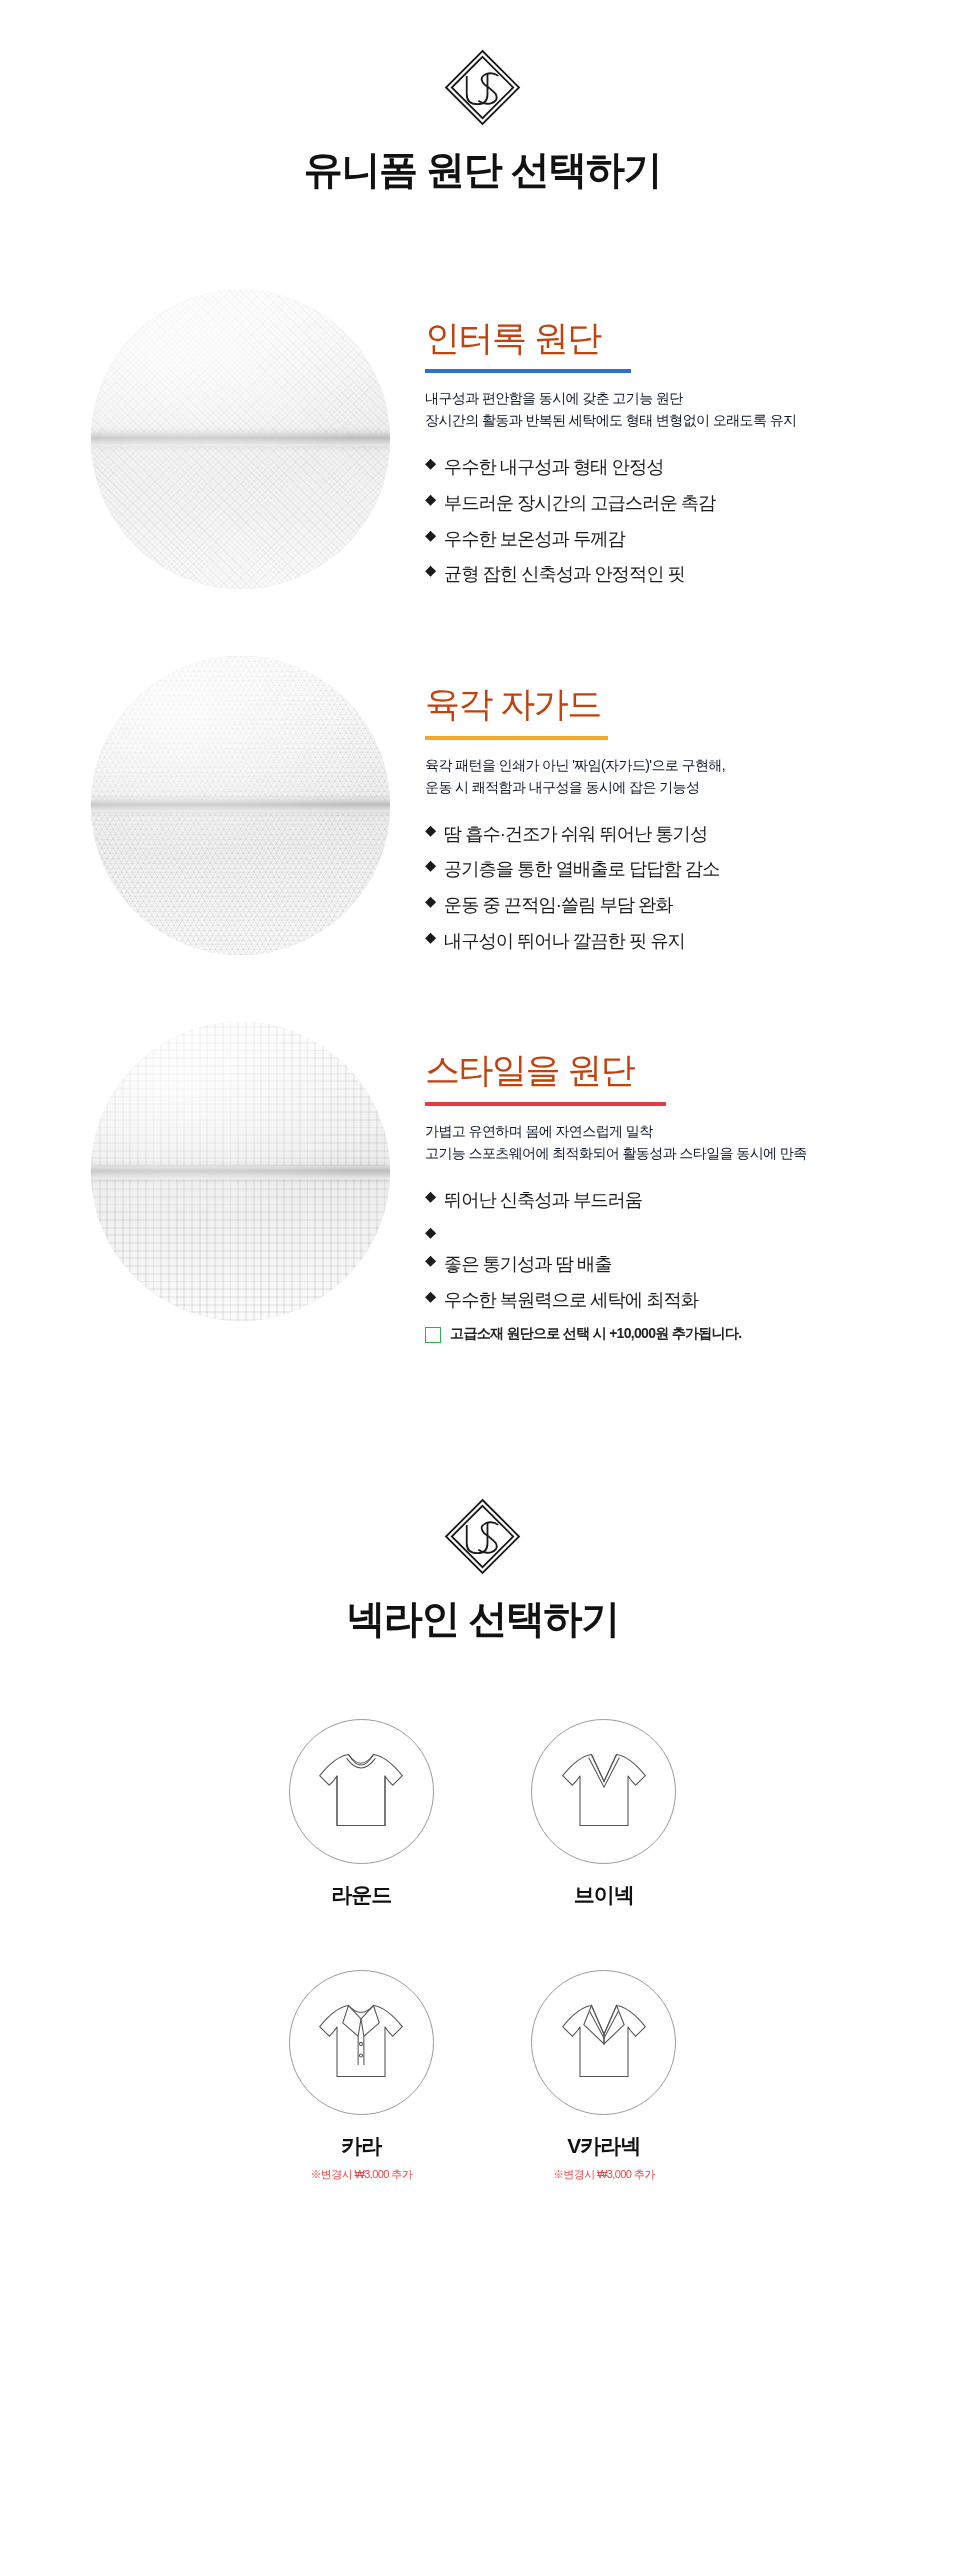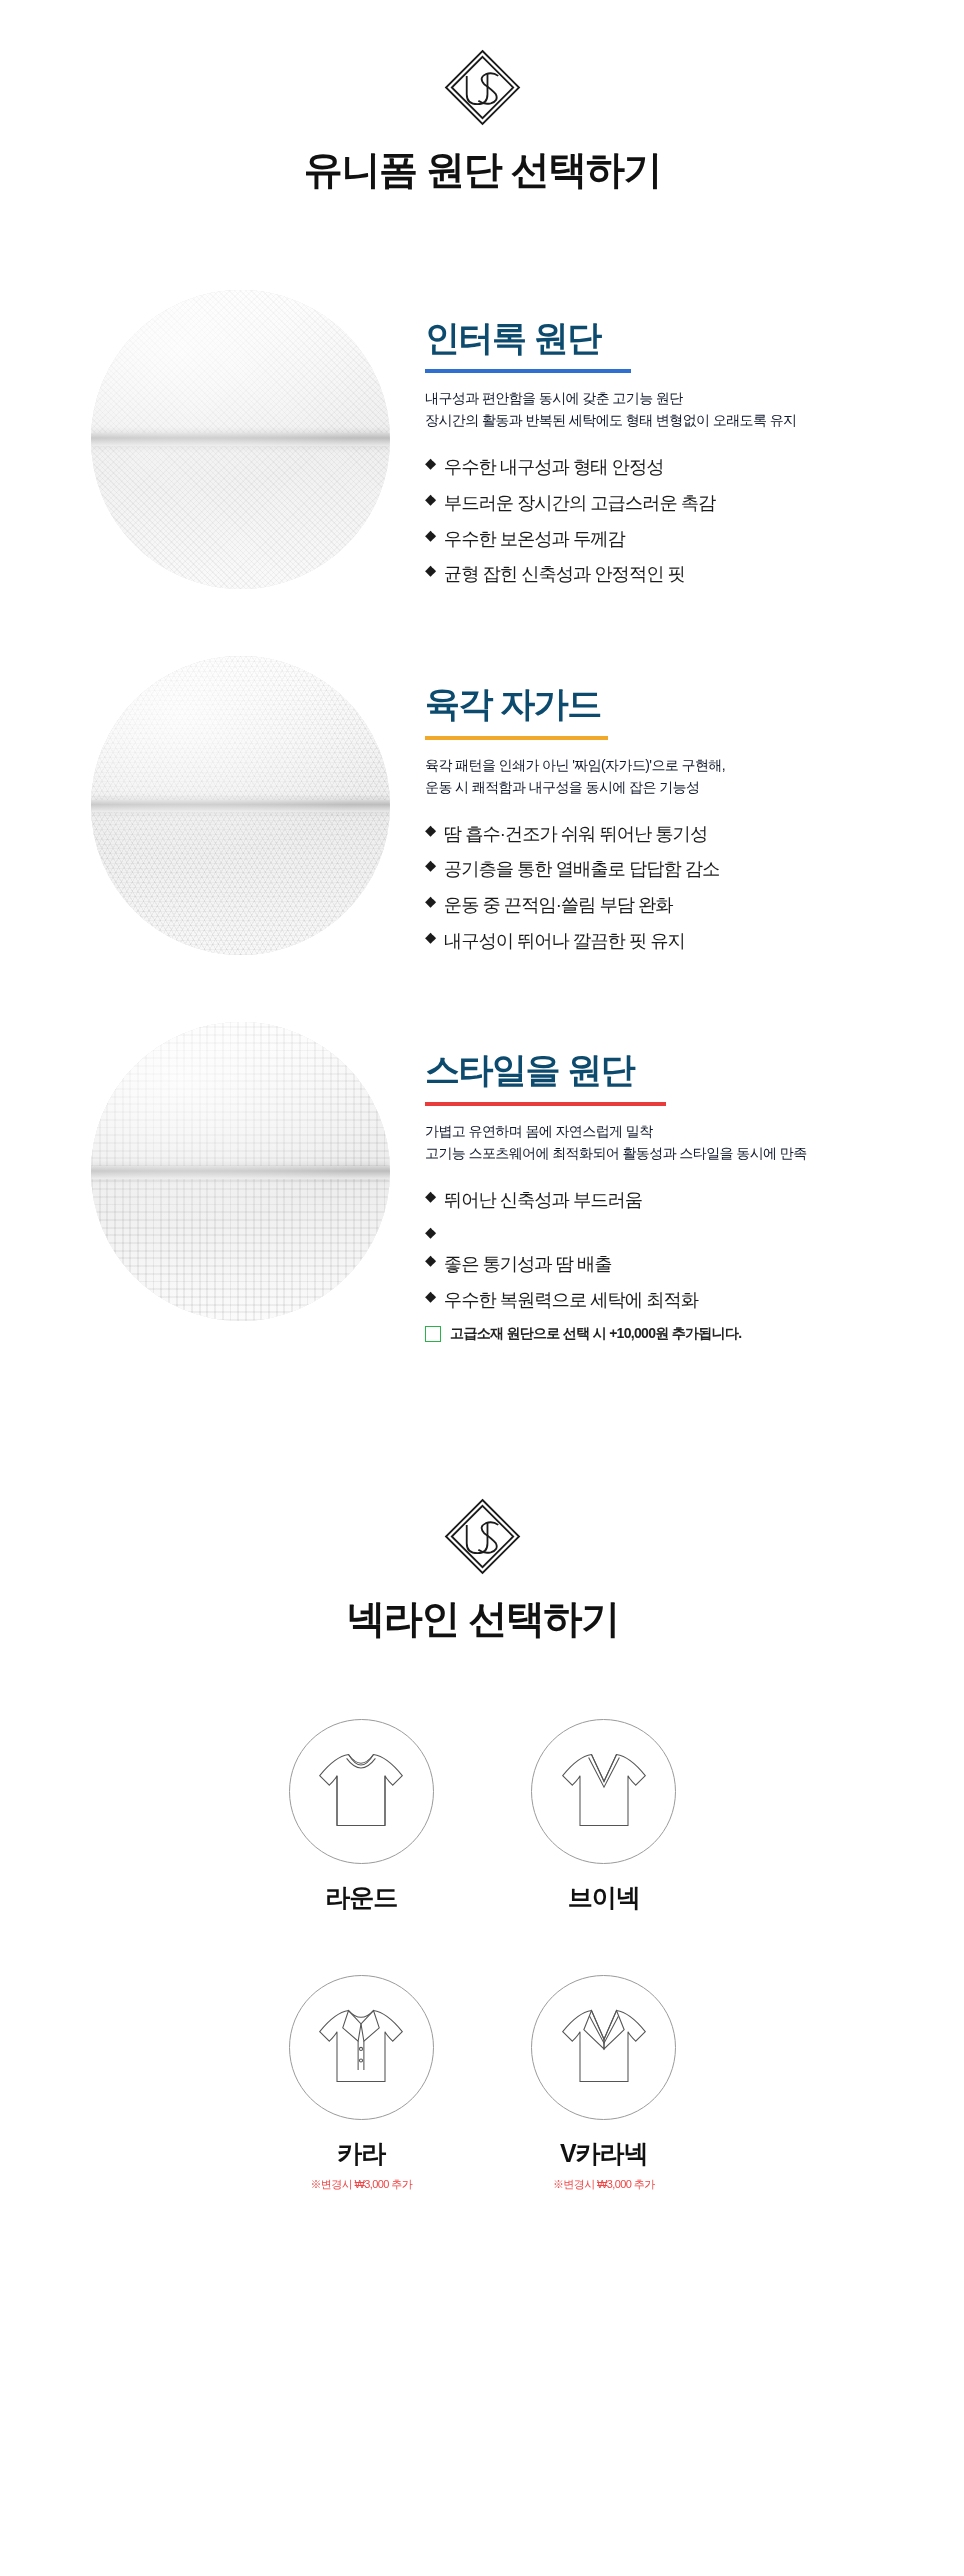--- a/index.html
+++ b/index.html
@@ -113,23 +113,23 @@
     pointer-events: none;
   }
 
   .fabric-info {
     flex: 1 1 auto;
     padding-left: 21px;
     padding-top: 25px;
   }
   .fabric-name {
     font-size: 35px;
-    font-weight: bold;
+    font-weight: normal;
     letter-spacing: -1.5px;
-    color: #0c4a6e;
+    color: #c2410c;
     display: inline-block;
     padding-bottom: 5.8px;
   }
   .accent-rule {
     height: 3.9px;
     width: 206px;
     margin-top: 1.9px;
     margin-bottom: 15.4px;
     background: #2f6fd0;
   }
@@ -150,21 +150,21 @@
     align-items: flex-start;
   }
   .feature .bullet {
     color: #1b1b1b;
     font-size: 14.5px;
     line-height: 1.95;
     margin-right: 8.7px;
   }
   .note-row {
     display: flex;
-    align-items: center;
+    align-items: flex-end;
     margin-top: 7.7px;
   }
   .note-box {
     width: 16.4px;
     height: 16.4px;
     border: 1.9px solid #2bb34a;
     margin-right: 8.7px;
     flex: 0 0 auto;
   }
   .note-text {
@@ -197,21 +197,21 @@
     margin: 0 auto;
     border-radius: 50%;
     border: 1.4px solid #9b9b9b;
     display: flex;
     align-items: center;
     justify-content: center;
     background: #ffffff;
   }
   .neck-label {
     margin-top: 17.4px;
-    font-size: 25px;
+    font-size: 21px;
     font-weight: bold;
     letter-spacing: -1px;
     color: #111111;
   }
   .neck-sub {
     margin-top: 6.8px;
     font-size: 11px;
     letter-spacing: -0.6px;
     color: #ef4444;
   }

